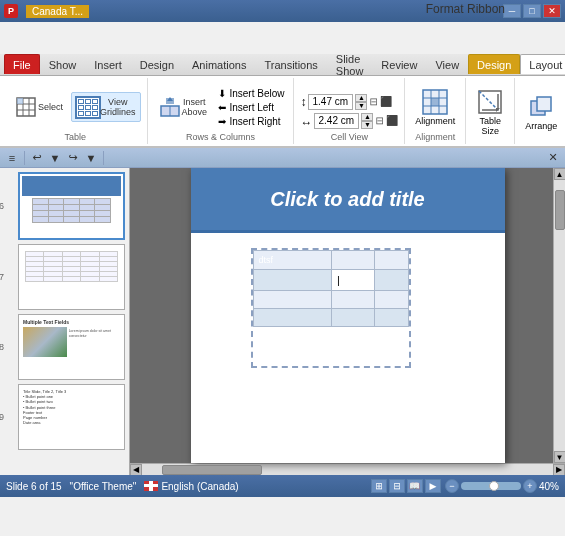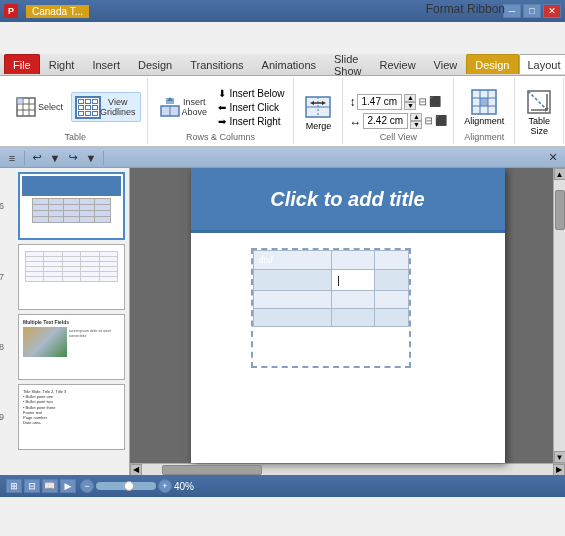--- a/index.html
+++ b/index.html
@@ -349,25 +349,25 @@
   </div>
   <div class="title-bar-controls">
     <div class="title-btn">─</div>
     <div class="title-btn">□</div>
     <div class="title-btn close">✕</div>
   </div>
 </div>
 
 <div class="ribbon-tabs">
   <div class="ribbon-tab file-tab">File</div>
-  <div class="ribbon-tab">Right</div>
+  <div class="ribbon-tab">Show</div>
   <div class="ribbon-tab">Insert</div>
   <div class="ribbon-tab">Design</div>
+  <div class="ribbon-tab">Animations</div>
   <div class="ribbon-tab">Transitions</div>
-  <div class="ribbon-tab">Animations</div>
   <div class="ribbon-tab">Slide Show</div>
   <div class="ribbon-tab">Review</div>
   <div class="ribbon-tab">View</div>
   <div class="ribbon-tab design-tab">Design</div>
   <div class="ribbon-tab layout-tab active">Layout</div>
 
 </div>
 
 <div class="ribbon">
 
@@ -421,49 +421,31 @@
         <div class="btn-label" style="white-space:pre-line;text-align:center;">Insert
 Above</div>
       </div>
       <div class="ribbon-small-group">
         <div class="ribbon-small-btn">
           <span class="s-icon">⬇</span>
           <span>Insert Below</span>
         </div>
         <div class="ribbon-small-btn">
           <span class="s-icon">⬅</span>
-          <span>Insert Click</span>
+          <span>Insert Left</span>
         </div>
         <div class="ribbon-small-btn">
           <span class="s-icon">➡</span>
           <span>Insert Right</span>
         </div>
       </div>
     </div>
     <div class="ribbon-group-label">Rows &amp; Columns</div>
   </div>
 
-  <div class="ribbon-group">
-    <div class="ribbon-group-content">
-      <div class="large-btn">
-        <div class="large-icon">
-          <svg width="28" height="28" viewBox="0 0 28 28">
-            <rect x="2" y="4" width="24" height="20" fill="#e8eef8" stroke="#4a7cb5" stroke-width="1.5"></rect>
-            <line x1="14" y1="4" x2="14" y2="24" stroke="#4a7cb5" stroke-width="1" stroke-dasharray="2,2"></line>
-            <line x1="2" y1="14" x2="26" y2="14" stroke="#4a7cb5" stroke-width="1"></line>
-            <line x1="8" y1="10" x2="20" y2="10" stroke="#333" stroke-width="1.5"></line>
-            <polygon points="6,10 10,8 10,12" fill="#333"></polygon>
-            <polygon points="22,10 18,8 18,12" fill="#333"></polygon>
-          </svg>
-        </div>
-        <div class="large-label">Merge</div>
-      </div>
-    </div>
-    <div class="ribbon-group-label"></div>
-  </div>
 
   <div class="ribbon-group">
     <div class="ribbon-group-content">
       <div style="display:flex;flex-direction:column;gap:3px;padding-top:8px;">
         <div class="cell-size-row">
           <span style="font-size:12px;">↕</span>
           <input class="cell-input" value="1.47 cm" style="">
           <div class="cell-spinners">
             <div class="cell-spinner-btn">▲</div>
             <div class="cell-spinner-btn">▼</div>
@@ -742,20 +724,34 @@
       <div class="h-scroll-btn">◀</div>
       <div class="h-scroll-track">
         <div class="h-scroll-thumb"></div>
       </div>
       <div class="h-scroll-btn">▶</div>
     </div>
   </div>
 </div>
 
 <div class="status-bar">
+  <div class="status-left">
+    <span>Slide 6 of 15</span>
+    <span>"Office Theme"</span>
+    <span style="display:flex;align-items:center;gap:3px;">
+      <svg width="14" height="10" viewBox="0 0 14 10">
+          <rect x="0" y="0" width="14" height="10" fill="#cc3333"></rect>
+          <rect x="0" y="0" width="14" height="4" fill="#cc3333"></rect>
+          <rect x="0" y="3" width="14" height="4" fill="white"></rect>
+          <rect x="0" y="6" width="14" height="4" fill="#cc3333"></rect>
+          <rect x="5" y="0" width="4" height="10" fill="white"></rect>
+        </svg>
+      <span>English (Canada)</span>
+    </span>
+  </div>
   <div class="status-right">
     <div class="view-btns">
       <div class="view-btn">⊞</div>
       <div class="view-btn">⊟</div>
       <div class="view-btn">📖</div>
       <div class="view-btn">▶</div>
     </div>
     <div class="zoom-area">
       <div class="zoom-btn">−</div>
       <div class="zoom-slider">

